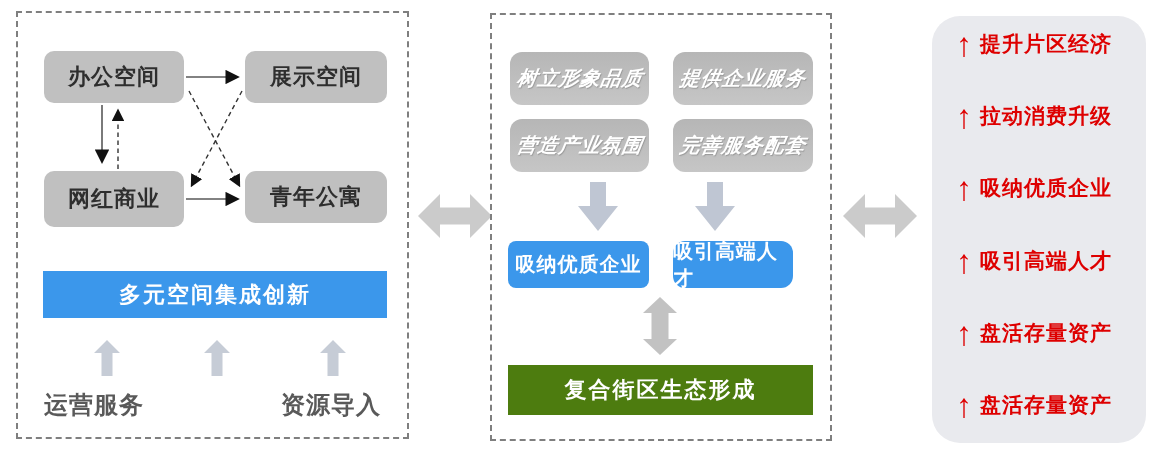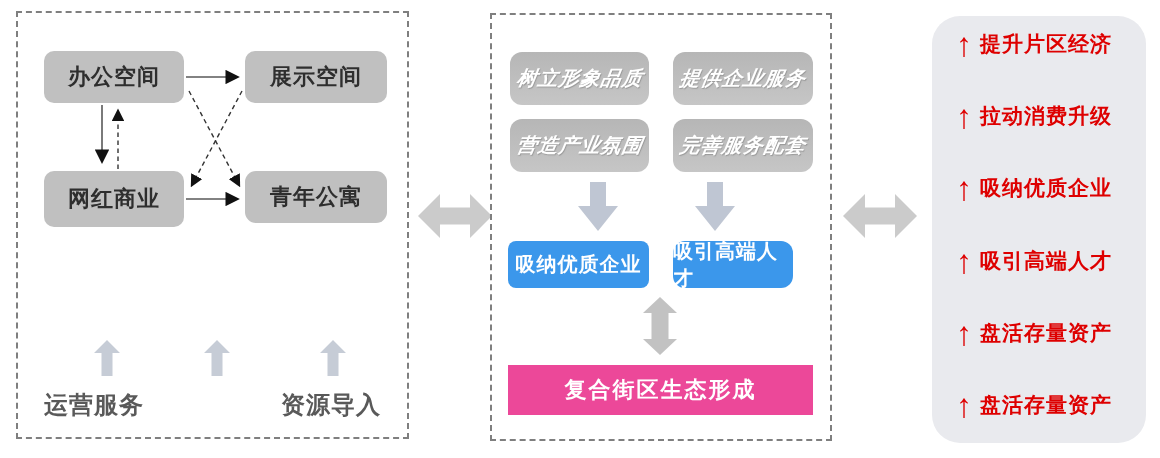--- a/index.html
+++ b/index.html
@@ -28,21 +28,21 @@
   .blue-bar{
     position:absolute;background:#3b97eb;display:flex;align-items:center;justify-content:center;
     color:#ffffff;font-weight:700;font-size:22px;letter-spacing:2px;
   }
   .blue-box{
     position:absolute;background:#3b97eb;border-radius:12px;
     display:flex;align-items:center;justify-content:center;
     color:#ffffff;font-weight:700;font-size:20px;letter-spacing:1px;
   }
   .black-bar{
-    position:absolute;background:#ec4899;display:flex;align-items:center;justify-content:center;
+    position:absolute;background:#4d7c0f;display:flex;align-items:center;justify-content:center;
     color:#ffffff;font-weight:700;font-size:22px;letter-spacing:2px;
   }
   .connector-svg{position:absolute;left:0;top:0;}
   .block-arrow{position:absolute;}
   .footer-labels{
     position:absolute;left:0;bottom:16px;width:100%;
     display:flex;justify-content:space-between;box-sizing:border-box;padding:0 26px;
   }
   .footer-labels span{font-size:24px;font-weight:700;color:#595959;letter-spacing:1px;}
 
@@ -79,20 +79,21 @@
         </marker>
       </defs>
       <line x1="168" y1="64" x2="219" y2="64" stroke="#595959" stroke-width="1.6" marker-end="url(#arrh)"></line>
       <line x1="168" y1="186" x2="219" y2="186" stroke="#595959" stroke-width="1.6" marker-end="url(#arrh)"></line>
       <line x1="84" y1="92" x2="84" y2="148" stroke="#595959" stroke-width="1.6" marker-end="url(#arrh)"></line>
       <line x1="100" y1="156" x2="100" y2="98" stroke="#333333" stroke-width="1.4" stroke-dasharray="4.5,3.5" marker-end="url(#arrh)"></line>
       <line x1="171" y1="78" x2="221" y2="172" stroke="#333333" stroke-width="1.4" stroke-dasharray="4.5,3.5" marker-end="url(#arrh)"></line>
       <line x1="224" y1="78" x2="174" y2="172" stroke="#333333" stroke-width="1.4" stroke-dasharray="4.5,3.5" marker-end="url(#arrh)"></line>
     </svg>
 
+    <div class="blue-bar" style="left:25px;top:258px;width:344px;height:47px;">多元空间集成创新</div>
 
     <svg class="block-arrow" style="left:76px;top:327px;" width="26" height="36" viewBox="0 0 26 36">
       <polygon points="13,0 26,13 18.5,13 18.5,36 7.5,36 7.5,13 0,13" fill="#c6ccd6"></polygon>
     </svg>
     <svg class="block-arrow" style="left:186px;top:327px;" width="26" height="36" viewBox="0 0 26 36">
       <polygon points="13,0 26,13 18.5,13 18.5,36 7.5,36 7.5,13 0,13" fill="#c6ccd6"></polygon>
     </svg>
     <svg class="block-arrow" style="left:302px;top:327px;" width="26" height="36" viewBox="0 0 26 36">
       <polygon points="13,0 26,13 18.5,13 18.5,36 7.5,36 7.5,13 0,13" fill="#c6ccd6"></polygon>
     </svg>

